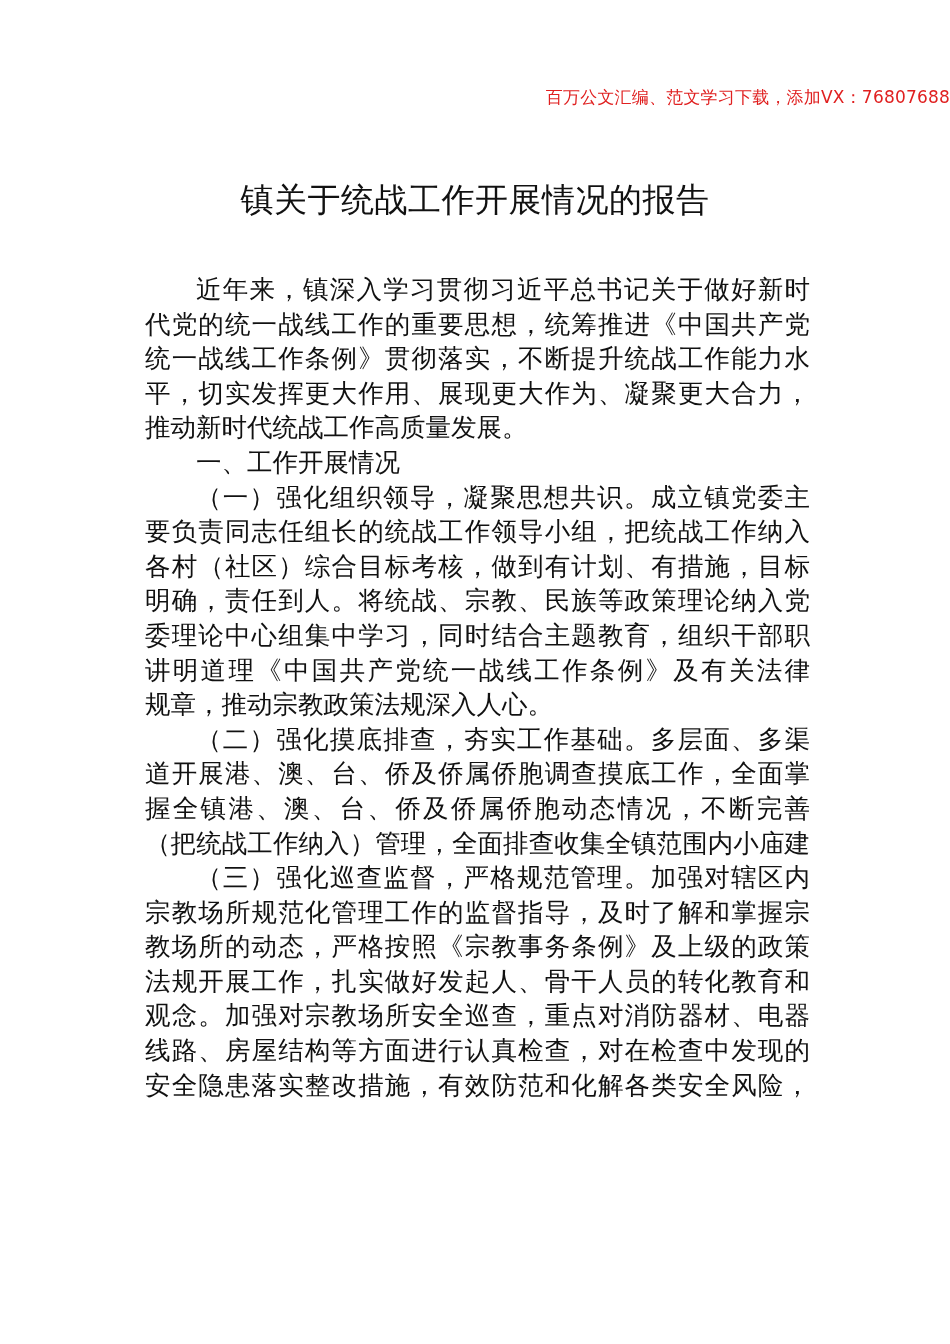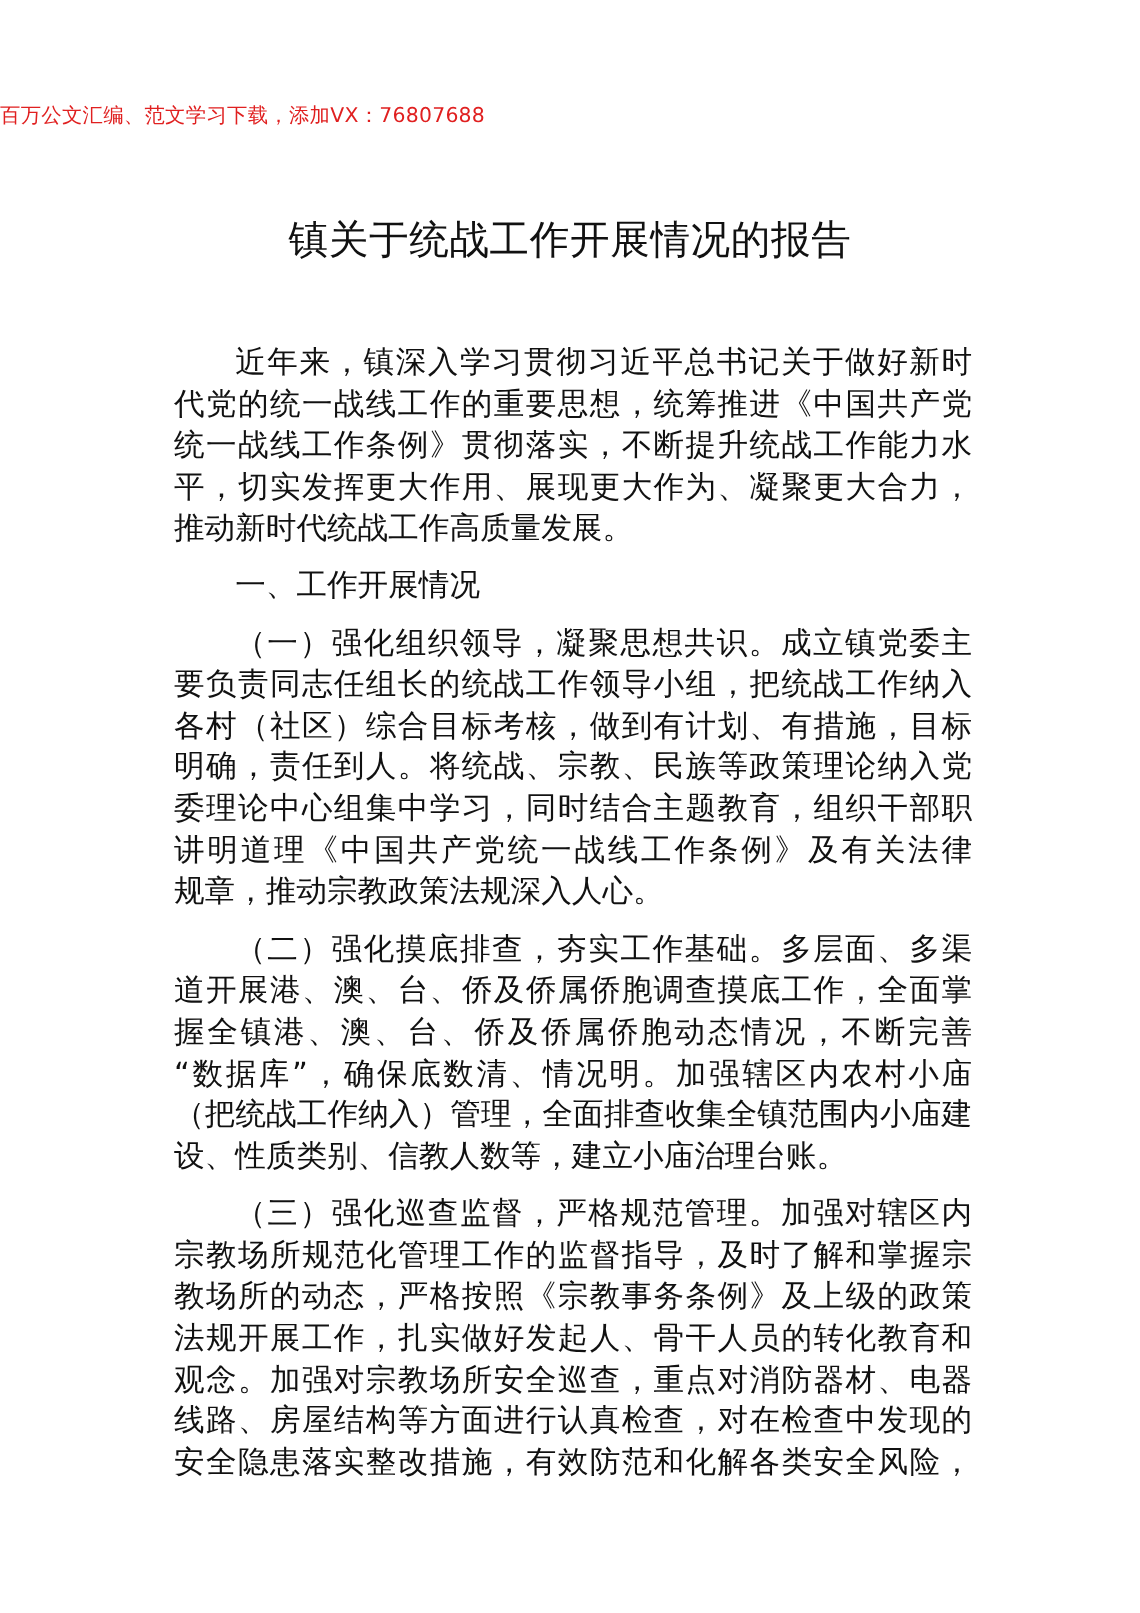--- a/index.html
+++ b/index.html
@@ -1,34 +1,34 @@
 <!DOCTYPE html>
 <html><head>
   <meta charset="utf-8">
   <style>
     html, body { margin: 0; padding: 0; background: #ffffff; }
     body { width: 950px; height: 1344px; position: relative; overflow: hidden; }
     .page { position: absolute; left: 0; top: 0; width: 950px; height: 1344px; background: #ffffff; }
     .watermark {
-      position: absolute; left: 0; top: 84px; width: 950px; text-align: left;
+      position: absolute; left: 0; top: 84px; width: 950px; text-align: right;
       color: #e02020; font-family: "DejaVu Sans", sans-serif; font-size: 17px; line-height: 26px;
       letter-spacing: 0.2px;
     }
     .title {
       position: absolute; left: 0; top: 176px; width: 950px; text-align: center;
       color: #111111; font-family: "DejaVu Sans", sans-serif; font-size: 33px; line-height: 48px;
       letter-spacing: 0.5px;
     }
     .body {
       position: absolute; left: 145px; top: 272px; width: 665px;
       color: #111111; font-family: "DejaVu Sans", sans-serif; font-size: 25.5px; line-height: 34.6px;
     }
     .line { display: block; white-space: nowrap; text-align: justify; text-align-last: justify; height: 34.6px; }
     .line.last { text-align-last: left; }
-    .indent { padding-left: 51px; margin-top: 13px; }
+    .indent { padding-left: 51px; }
   </style>
 </head>
 <body>
 
 <div class="page">
   <div class="watermark">百万公文汇编、范文学习下载，添加VX：76807688</div>
   <div class="title">镇关于统战工作开展情况的报告</div>
 
   <div class="body">
 
@@ -51,23 +51,21 @@
       <span class="line">明确，责任到人。将统战、宗教、民族等政策理论纳入党</span>
       <span class="line">委理论中心组集中学习，同时结合主题教育，组织干部职</span>
       <span class="line">讲明道理《中国共产党统一战线工作条例》及有关法律</span>
       <span class="line last">规章，推动宗教政策法规深入人心。</span>
     </div>
 
     <div>
       <span class="line indent">（二）强化摸底排查，夯实工作基础。多层面、多渠</span>
       <span class="line">道开展港、澳、台、侨及侨属侨胞调查摸底工作，全面掌</span>
       <span class="line">握全镇港、澳、台、侨及侨属侨胞动态情况，不断完善</span>
-      <span class="line">“数据库”，确保底数清、情况明。加强辖区内农村小庙</span>
       <span class="line">（把统战工作纳入）管理，全面排查收集全镇范围内小庙建</span>
-      <span class="line last">设、性质类别、信教人数等，建立小庙治理台账。</span>
     </div>
 
     <div>
       <span class="line indent">（三）强化巡查监督，严格规范管理。加强对辖区内</span>
       <span class="line">宗教场所规范化管理工作的监督指导，及时了解和掌握宗</span>
       <span class="line">教场所的动态，严格按照《宗教事务条例》及上级的政策</span>
       <span class="line">法规开展工作，扎实做好发起人、骨干人员的转化教育和</span>
       <span class="line">观念。加强对宗教场所安全巡查，重点对消防器材、电器</span>
       <span class="line">线路、房屋结构等方面进行认真检查，对在检查中发现的</span>
       <span class="line">安全隐患落实整改措施，有效防范和化解各类安全风险，</span>

